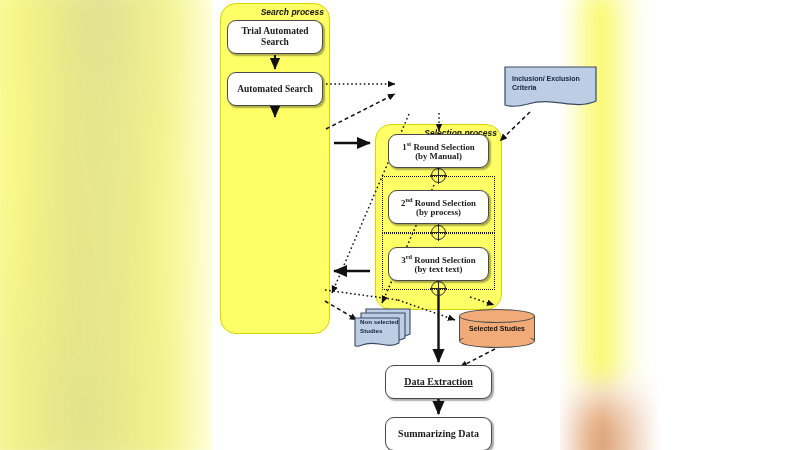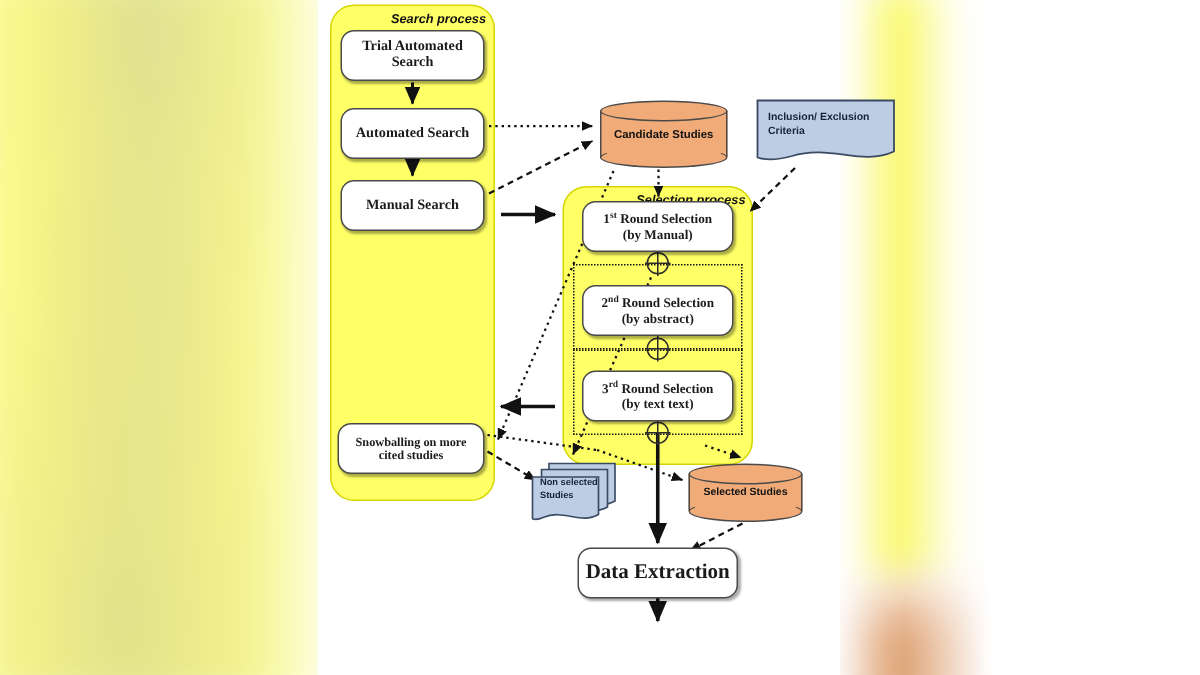--- a/index.html
+++ b/index.html
@@ -69,21 +69,21 @@
     line-height:1.12;box-shadow:1.5px 1.5px 1.6px rgba(0,0,0,.33);
     padding:16px 2px;
   }
   #n-trial    {left:15px;  top:20px;  width:96px; height:34px; font-size:9.5px;}
   #n-auto     {left:15px;  top:72px;  width:96px; height:24px; font-size:9.5px;text-align:center;}
   #n-manual   {left:15px;  top:120px; width:96px; height:24px; font-size:9.5px;}
   #n-snow     {left:13px;  top:282px; width:98px; height:26px; font-size:8.2px;}
   #n-r1       {left:176px; top:134px; width:101px;height:31px; font-size:8.8px;}
   #n-r2       {left:176px; top:190px; width:101px;height:31px; font-size:8.8px;}
   #n-r3       {left:176px; top:247px; width:101px;height:31px; font-size:8.8px;}
-  #n-extract  {left:173px; top:365px; width:107px;height:29px; font-size:14px;}
+  #n-extract  {left:173px; top:365px; width:107px;height:29px; font-size:10px;text-decoration:underline;}
   #n-summary  {left:173px; top:417px; width:107px;height:29px; font-size:10px;}
 
   .sup{font-size:.72em;vertical-align:super;}
 
   
   .cyl{position:absolute;}
   .cyl .body{
     position:absolute;left:0;right:0;top:7px;bottom:7px;
     background:#f0ab78;border-left:1.3px solid #4a4a4a;border-right:1.3px solid #4a4a4a;
   }
@@ -216,58 +216,49 @@
       <div class="hbar"></div>
       <div class="ring"></div>
     </div>
 
     <div class="node" id="n-trial">
       <span>Trial Automated Search</span>
     </div>
     <div class="node" id="n-auto">
       <span>Automated Search</span>
     </div>
-    <div class="node" id="n-manual">
-      <span>Manual Search</span>
-    </div>
-    <div class="node" id="n-snow">
-      <span>Snowballing on more cited studies</span>
-    </div>
 
     <div class="node" id="n-r1">
       <span>
         <span>1</span><span class="sup">st</span><span> Round Selection</span><br>
         <span>(by Manual)</span>
       </span>
     </div>
 
     <div class="node" id="n-r2">
       <span>
         <span>2</span><span class="sup">nd</span><span> Round Selection</span><br>
-        <span>(by abstract)</span>
+        <span>(by process)</span>
       </span>
     </div>
 
     <div class="node" id="n-r3">
       <span>
         <span>3</span><span class="sup">rd</span><span> Round Selection</span><br>
         <span>(by text text)</span>
       </span>
     </div>
 
     <div class="node" id="n-extract">
       <span>Data Extraction</span>
     </div>
-
-    <div class="cyl" id="cyl-candidate">
-      <div class="body"></div>
-      <div class="bot"></div>
-      <div class="top"></div>
-      <div class="lbl">Candidate Studies</div>
-    </div>
+    <div class="node" id="n-summary">
+      <span>Summarizing Data</span>
+    </div>
+
 
     <div class="cyl" id="cyl-selected">
       <div class="body"></div>
       <div class="bot"></div>
       <div class="top"></div>
       <div class="lbl">Selected Studies</div>
     </div>
 
     <div class="doc-wrap" id="doc-criteria">
       <svg class="doc-svg" width="93" height="44" viewBox="0 0 93 44">

